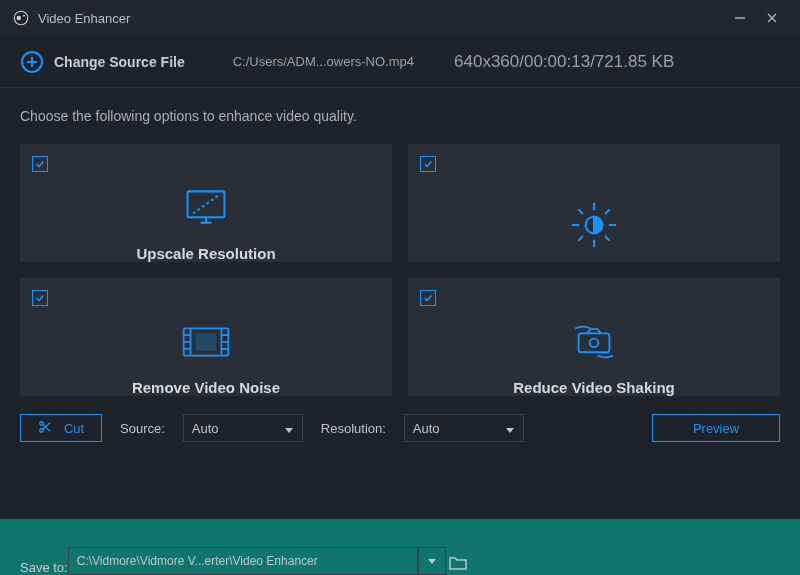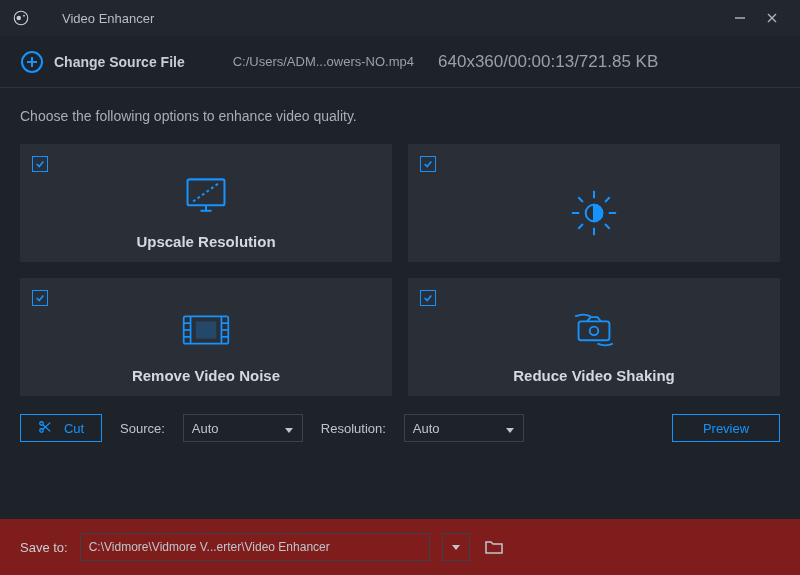--- a/index.html
+++ b/index.html
@@ -11,52 +11,51 @@
   overflow: hidden;
   font-size: 13px;
 }
 .titlebar {
   height: 36px;
   display: flex; align-items: center;
   padding: 0 12px;
   background: #22272e;
 }
 .titlebar .logo { width: 18px; height: 18px; margin-right: 8px; }
-.titlebar .title { flex: 0 0 auto; color: #b8bdc4; font-size: 13px; margin-left: 24px; }
+.titlebar .title { flex: 0 0 auto; color: #b8bdc4; font-size: 13px; }
 .titlebar .spacer { flex: 1; }
 .win-btn { width: 32px; height: 32px; display: flex; align-items: center; justify-content: center; color: #aab0b8; }
 .win-btn svg { width: 14px; height: 14px; }
 
 .source-row {
   height: 52px;
   display: flex; align-items: center;
   padding: 0 20px;
   border-bottom: 1px solid #2d333b;
 }
 .add-btn { width: 24px; height: 24px; margin-right: 10px; }
 .source-label { color: #c9ced4; font-size: 14px; margin-right: 48px; font-weight: bold; }
-.source-path { color: #9aa0a8; font-size: 13px; margin-right: 24px; }
+.source-path { color: #9aa0a8; font-size: 13px; margin-right: 40px; }
 .source-meta { color: #9aa0a8; font-size: 17px; }
 
 .instruction {
   padding: 20px 20px 20px 20px;
   color: #a8aeb6; font-size: 14px;
 }
 
 .options-grid {
   display: grid;
   grid-template-columns: 1fr 1fr;
   gap: 16px;
   padding: 0 20px;
 }
 .option-card {
   background: #2a2f37;
   height: 118px;
   position: relative;
-  padding: 12px;
   display: flex; flex-direction: column; align-items: center; justify-content: flex-end;
 }
 .option-card .chk {
   position: absolute; left: 12px; top: 12px;
   width: 16px; height: 16px;
   border: 1.5px solid #1593ff;
   display: flex; align-items: center; justify-content: center;
 }
 .option-card .chk svg { width: 10px; height: 10px; }
 .option-card .card-icon { margin-bottom: 14px; height: 46px; display:flex; align-items:center; justify-content:center; }
@@ -80,33 +79,33 @@
 .select {
   width: 120px; height: 28px;
   border: 1px solid #3a414b;
   display: flex; align-items: center; justify-content: space-between;
   padding: 0 8px;
   color: #c0c5cc; font-size: 13px; gap: 12px;
 }
 .select .chev { width: 10px; height: 10px; }
 .controls-row .spacer { flex: 1; }
 .preview-btn {
-  width: 108px; height: 28px;
+  width: 128px; height: 28px;
   border: 1px solid #1593ff;
   display: flex; align-items: center; justify-content: center;
   color: #1593ff; font-size: 13px;
 }
 
 .footer {
   position: absolute; bottom: 0; left: 0; right: 0;
   height: 56px;
-  background: #7f1d1d;
-  display: flex; align-items: center;
+  background: #0f766e;
+  display: flex; align-items: flex-end;
   padding: 0 20px;
-  gap: 12px;
+  gap: 0;
 }
 .footer .save-label { color: #c9ced4; font-size: 13px; }
 .footer .path-box {
   width: 350px; height: 28px;
   border: 1px solid #3a414b;
   display: flex; align-items: center;
   padding: 4px 8px;
   color: #c0c5cc; font-size: 12px;
 }
 .footer .drop-box {

